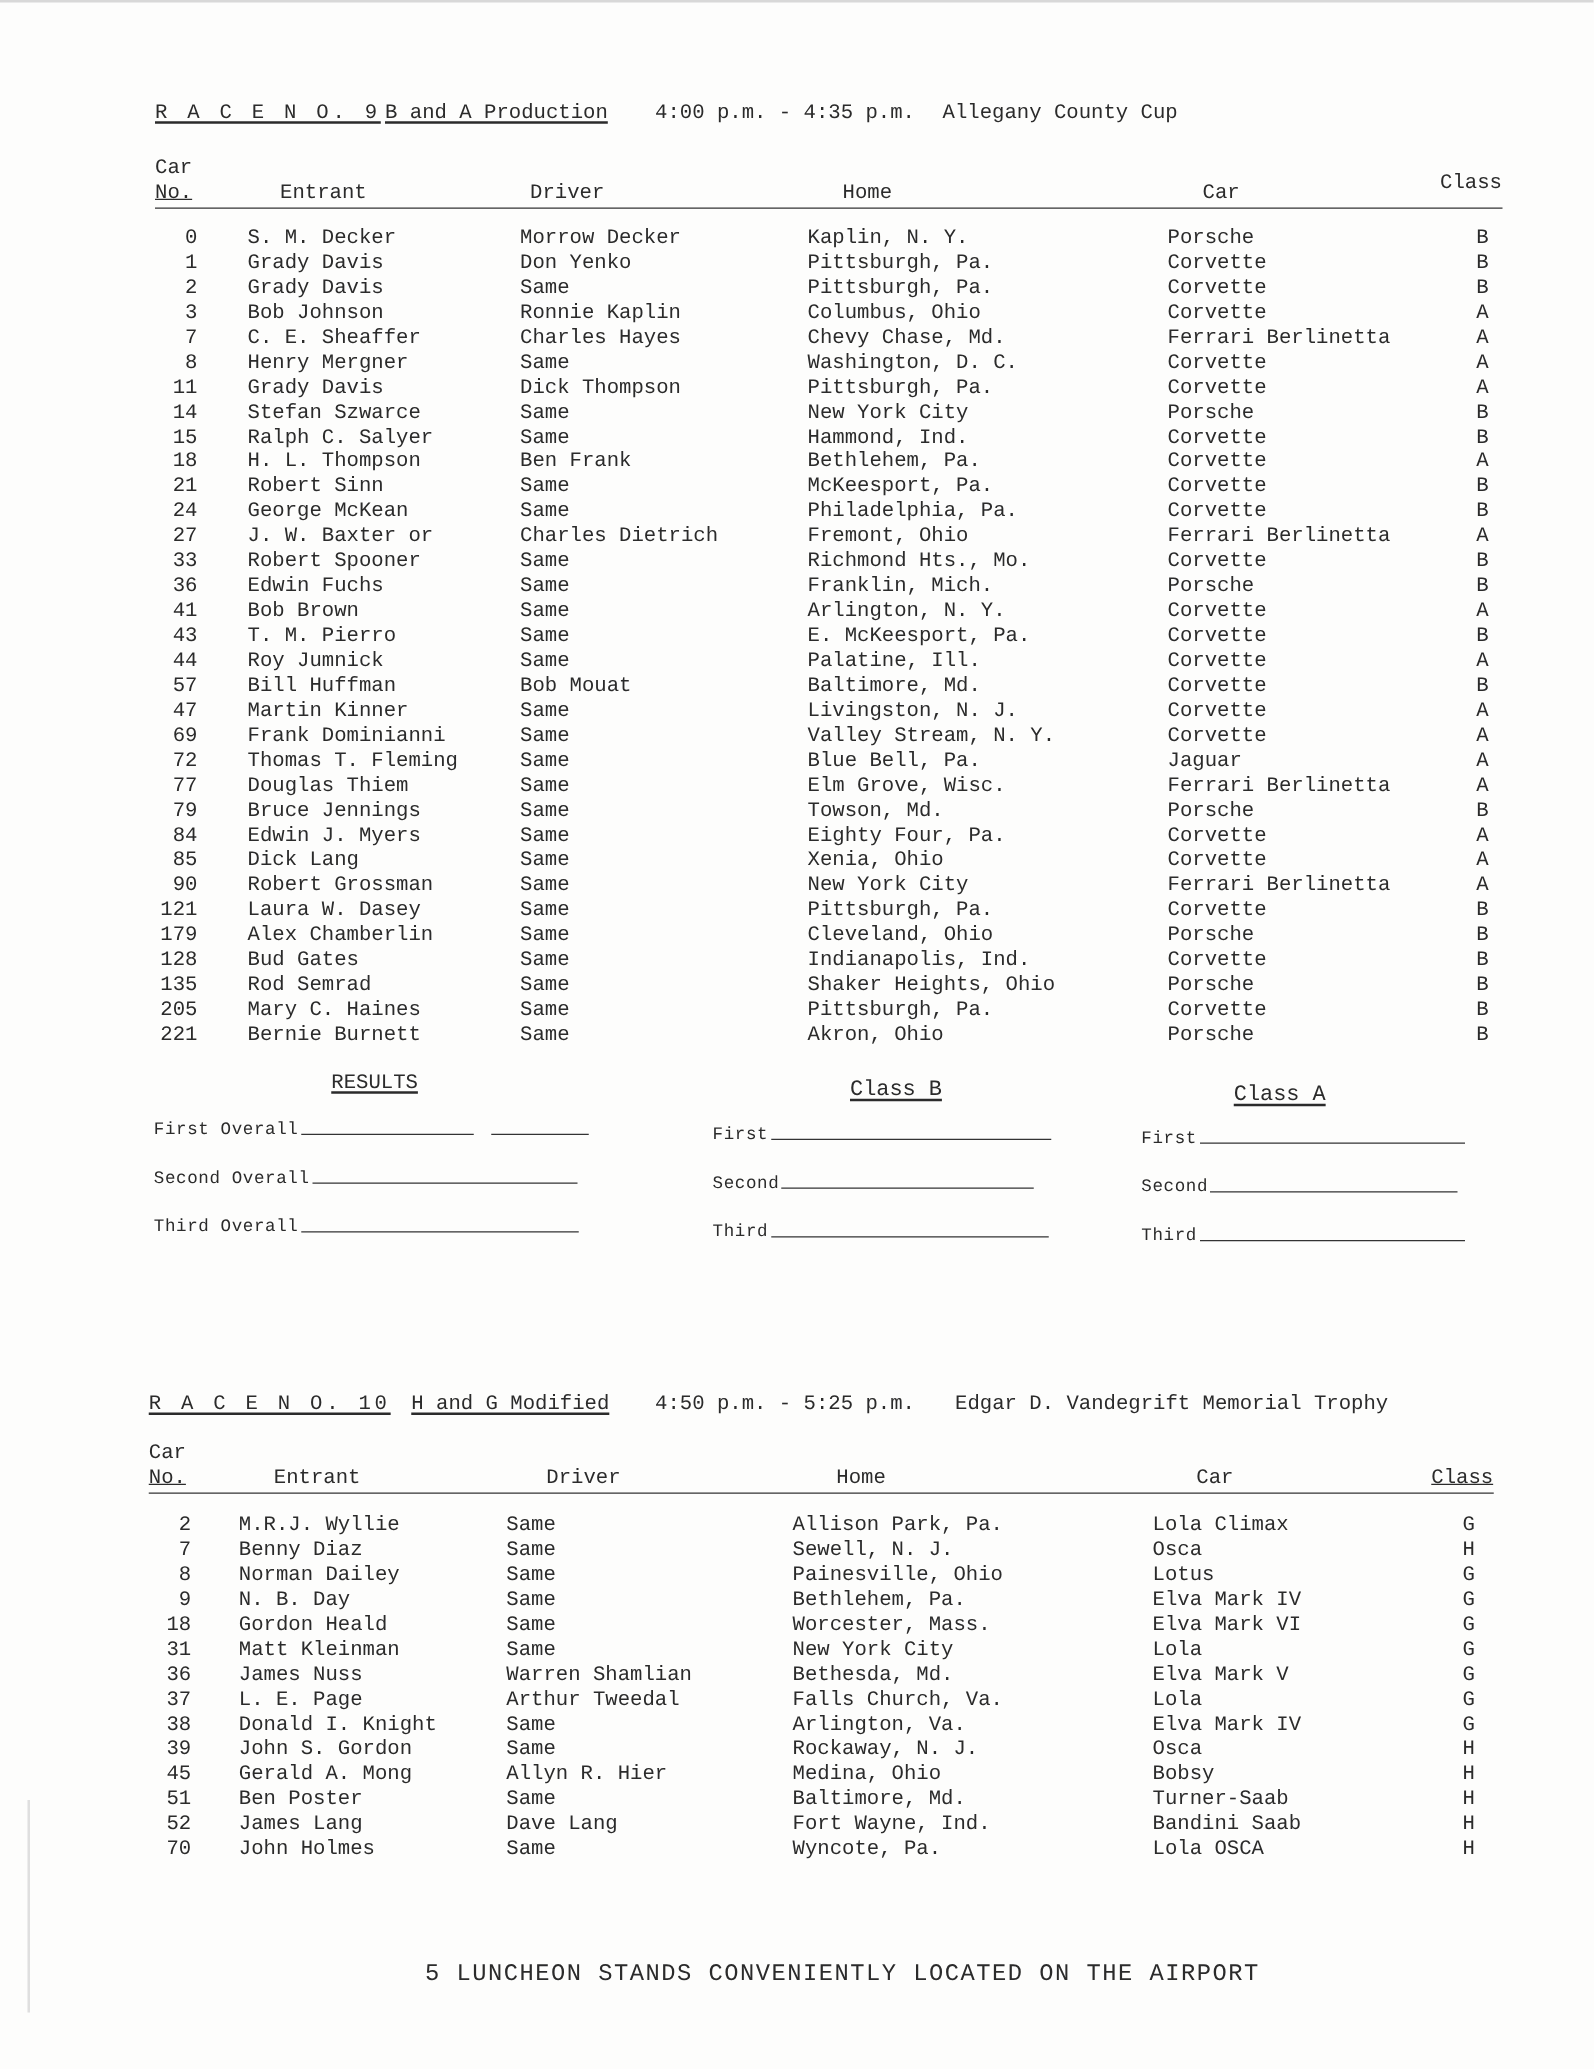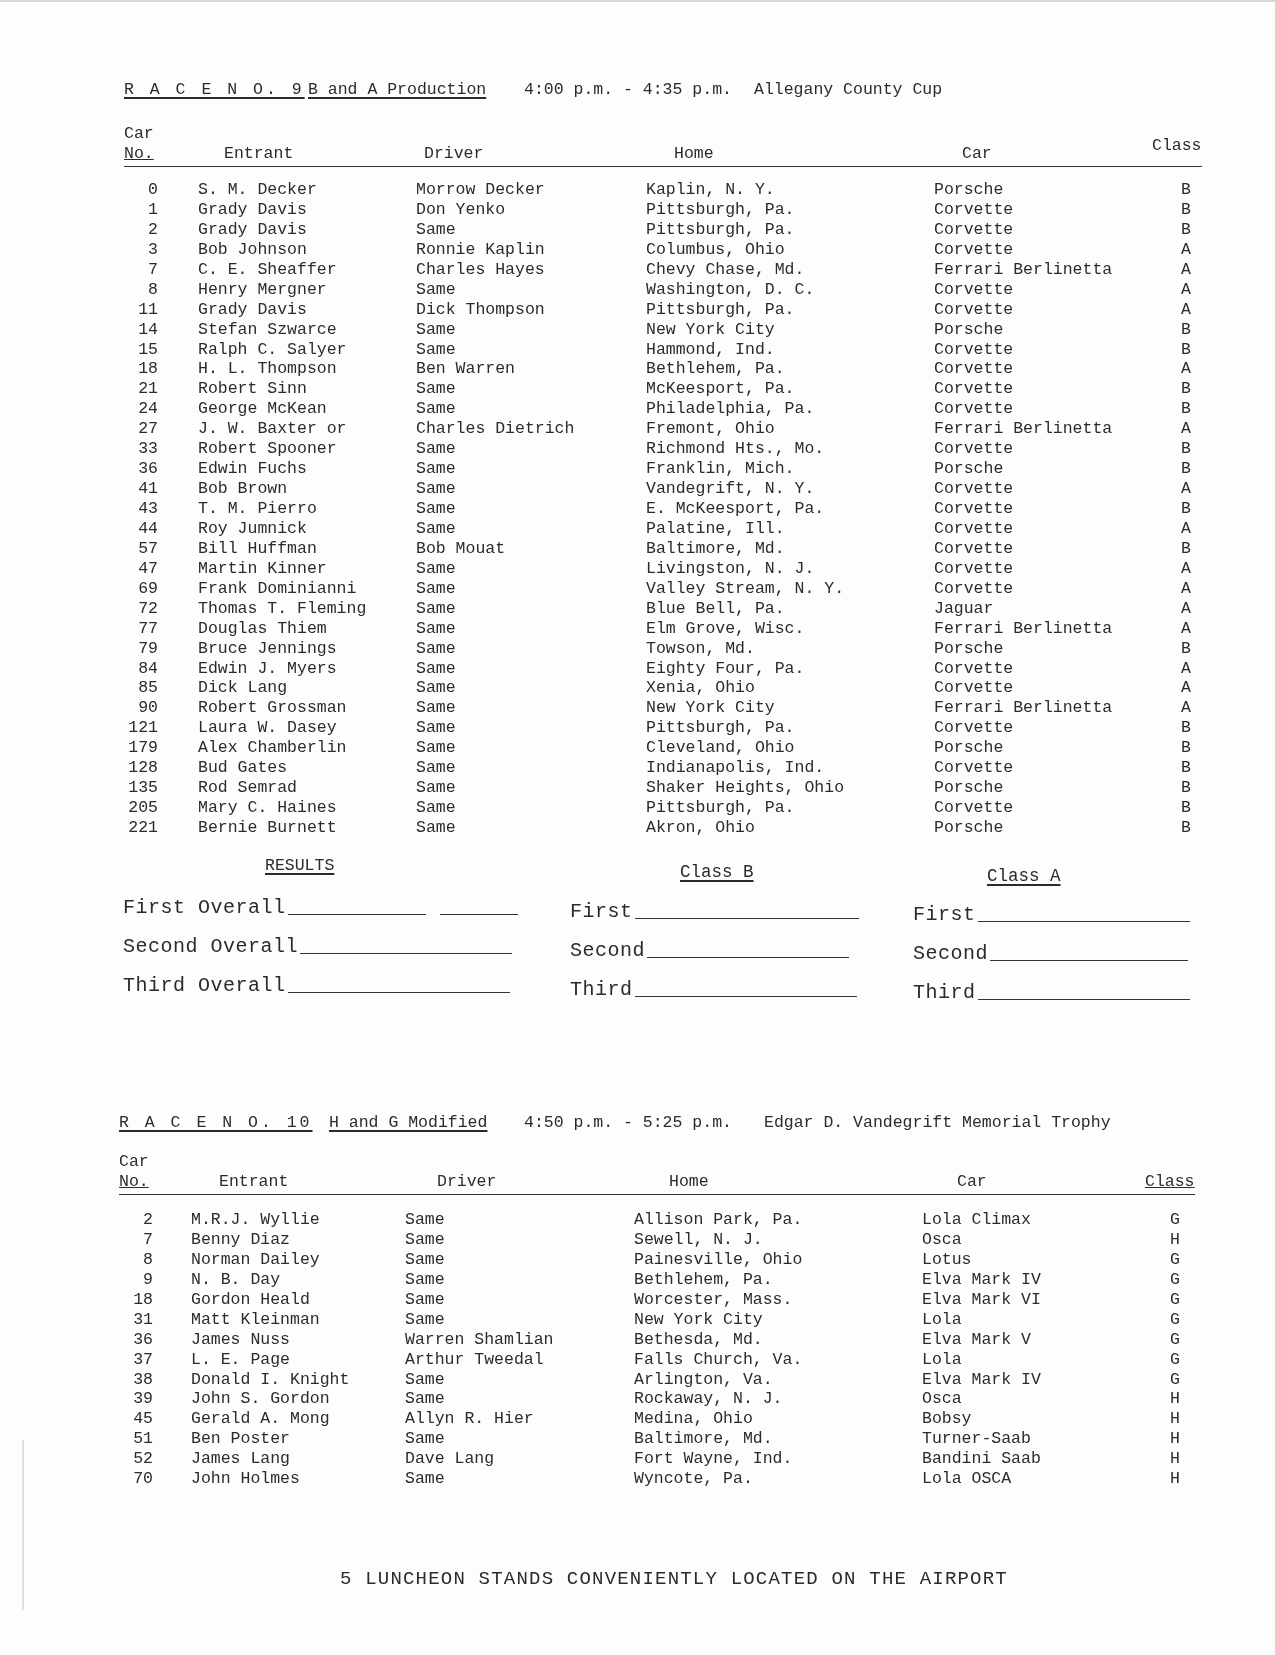--- a/index.html
+++ b/index.html
@@ -35,21 +35,21 @@
   .c-cls { left: 1052px; width: 20px; text-align: center; }
 
   .r10 .c-ent { left: 72px; }
   .r10 .c-drv { left: 286px; }
   .r10 .c-home { left: 515px; }
   .r10 .c-car { left: 803px; }
   .r10 .c-cls { left: 1046px; }
 
   .results { position: absolute; left: 0; top: 0; }
   .rtitle { position: absolute; white-space: nowrap; }
-  .rline { position: absolute; white-space: nowrap; display: flex; align-items: flex-end; font-size: 20px; letter-spacing: 0.5px; }
+  .rline { position: absolute; white-space: nowrap; display: flex; align-items: flex-end; font-size: 14px; letter-spacing: 0.5px; }
   .blank { display: inline-block; border-bottom: 1.5px solid #333; height: 1px; margin-left: 2px; margin-bottom: 4px; }
   .footer { position: absolute; left: 340px; top: 1568px; font-size: 19px; letter-spacing: 1.2px; white-space: nowrap; }
   .scan-edge { position: absolute; left: 0; top: 0; width: 1275px; height: 2px; background: #d8d8d8; }
   .scan-side { position: absolute; left: 22px; top: 1440px; width: 2px; height: 170px; background: #ccc; opacity: 0.6; }
 </style>
 </head>
 <body>
 
 <div class="page">
   <div class="scan-edge"></div>
@@ -141,21 +141,21 @@
         <span class="c-no">15</span>
         <span class="c-ent">Ralph C. Salyer</span>
         <span class="c-drv">Same</span>
         <span class="c-home">Hammond, Ind.</span>
         <span class="c-car">Corvette</span>
         <span class="c-cls">B</span>
       </div>
       <div class="row">
         <span class="c-no">18</span>
         <span class="c-ent">H. L. Thompson</span>
-        <span class="c-drv">Ben Warren</span>
+        <span class="c-drv">Ben Frank</span>
         <span class="c-home">Bethlehem, Pa.</span>
         <span class="c-car">Corvette</span>
         <span class="c-cls">A</span>
       </div>
       <div class="row">
         <span class="c-no">21</span>
         <span class="c-ent">Robert Sinn</span>
         <span class="c-drv">Same</span>
         <span class="c-home">McKeesport, Pa.</span>
         <span class="c-car">Corvette</span>
@@ -190,21 +190,21 @@
         <span class="c-ent">Edwin Fuchs</span>
         <span class="c-drv">Same</span>
         <span class="c-home">Franklin, Mich.</span>
         <span class="c-car">Porsche</span>
         <span class="c-cls">B</span>
       </div>
       <div class="row">
         <span class="c-no">41</span>
         <span class="c-ent">Bob Brown</span>
         <span class="c-drv">Same</span>
-        <span class="c-home">Vandegrift, N. Y.</span>
+        <span class="c-home">Arlington, N. Y.</span>
         <span class="c-car">Corvette</span>
         <span class="c-cls">A</span>
       </div>
       <div class="row">
         <span class="c-no">43</span>
         <span class="c-ent">T. M. Pierro</span>
         <span class="c-drv">Same</span>
         <span class="c-home">E. McKeesport, Pa.</span>
         <span class="c-car">Corvette</span>
         <span class="c-cls">B</span>

